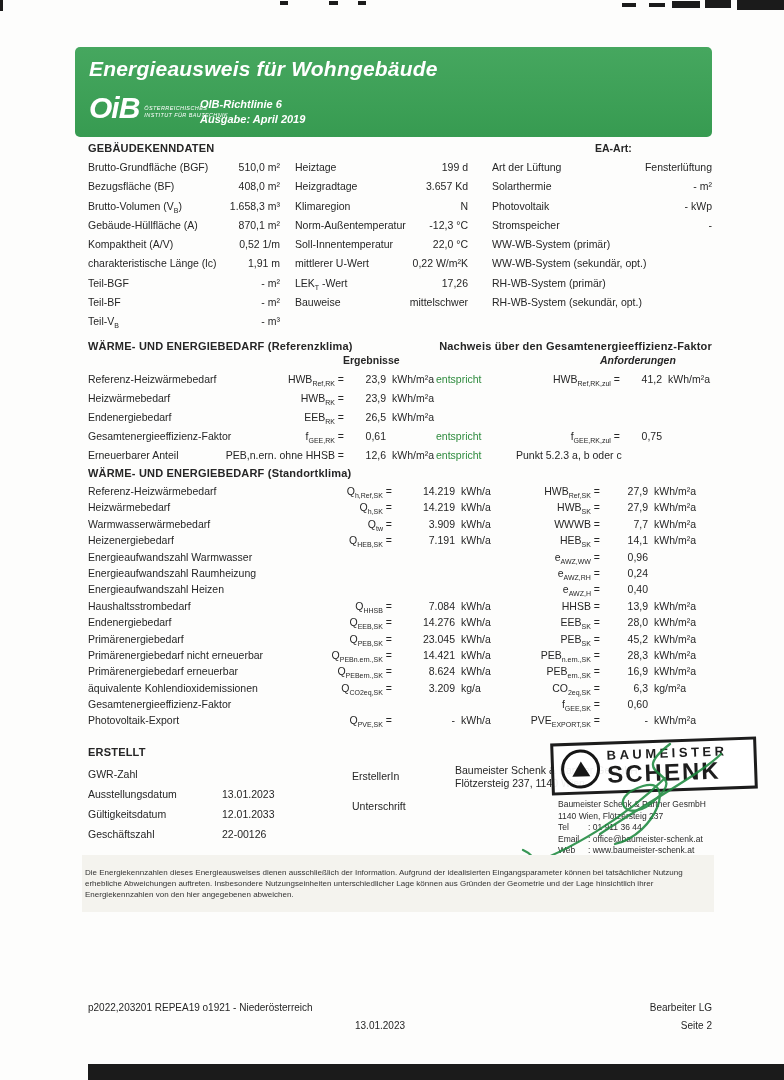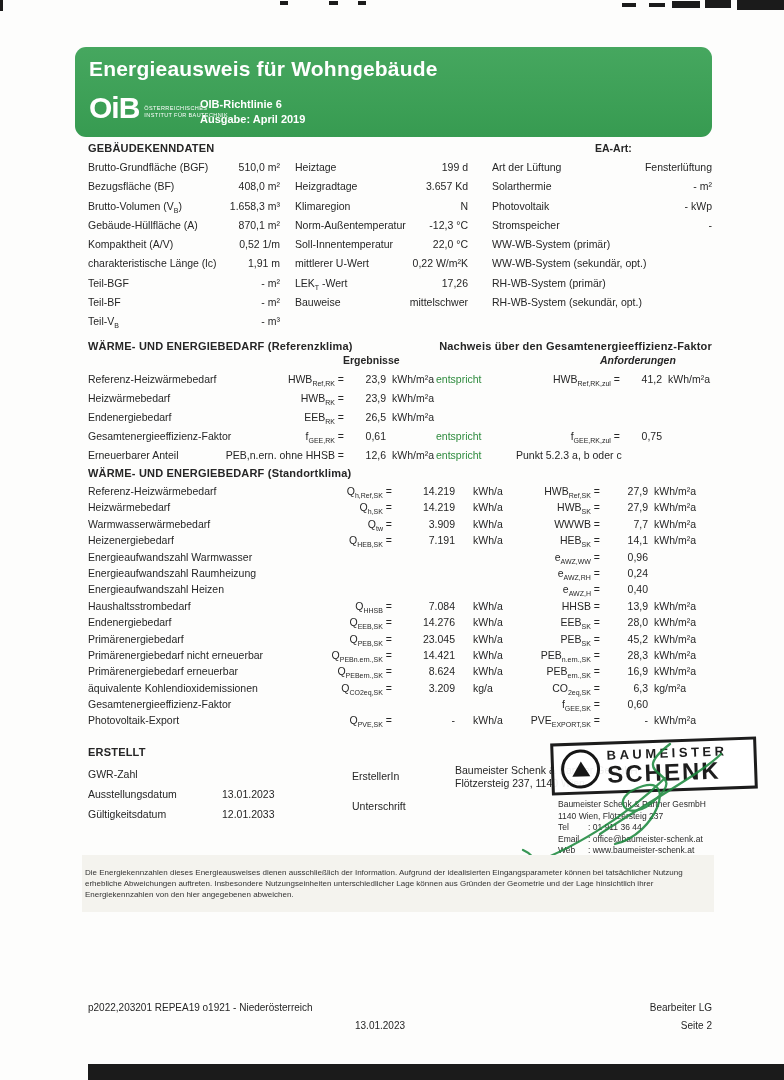--- a/index.html
+++ b/index.html
@@ -1,21 +1,21 @@
 <!DOCTYPE html>
 <html><head>
 <meta charset="utf-8">
 <style>
   html,body{margin:0;padding:0;background:#e8e8e8;}
   .page{position:relative;width:784px;height:1080px;background:#fdfdfc;overflow:hidden;
         font-family:"Liberation Sans",sans-serif;color:#262626;}
   .artifact{position:absolute;background:#1b1b1b;}
   
-  .banner{position:absolute;left:75px;top:47px;width:637px;height:90px;border-radius:11px;
-          background:linear-gradient(180deg,#46a75f 0%,#379b51 100%);color:#fff;}
+  .banner{position:absolute;left:75px;top:47px;width:637px;height:90px;border-radius:5px;
+          background:linear-gradient(180deg,#46a75f 0%,#379b51 100%);color:#fff;font-style:italic;}
   .banner-title{position:absolute;left:14px;top:10px;font-size:21px;font-weight:bold;letter-spacing:.2px;}
   .oib-logo{position:absolute;left:14px;top:46px;display:flex;align-items:flex-end;gap:5px;}
   .oib-text{font-size:30px;font-weight:bold;line-height:30px;letter-spacing:-1px;}
   .oib-caption{font-size:5.5px;line-height:7px;letter-spacing:.4px;text-transform:uppercase;padding-bottom:4px;}
   .richtlinie{position:absolute;left:125px;top:50px;font-size:11px;font-weight:600;line-height:15px;}
   
   .section{position:absolute;left:88px;width:624px;font-size:10.5px;}
   .sec-title{font-weight:bold;font-size:11px;letter-spacing:.2px;}
   sub{font-size:7px;}
   
@@ -41,21 +41,21 @@
   .c-rval{grid-column:7;justify-self:end;width:max-content}
   .c-runit{grid-column:8;padding-left:6px}
   .c-rtext{grid-column:6 / 9;padding-left:14px}
   
   .sc-rows{margin-top:6px;}
   .sc-row{display:grid;grid-template-columns:225px 79px 63px 70px 75px 48px 64px;height:16.4px;align-items:baseline;}
   .sc-row span{white-space:nowrap;grid-row:1;}
   .s-label{grid-column:1}
   .s-sym{grid-column:2;justify-self:end;width:max-content}
   .s-val{grid-column:3;justify-self:end;width:max-content}
-  .s-unit{grid-column:4;padding-left:18px}
+  .s-unit{grid-column:4;padding-left:6px}
   .s-rsym{grid-column:5;justify-self:end;width:max-content}
   .s-rval{grid-column:6;justify-self:end;width:max-content}
   .s-runit{grid-column:7;padding-left:6px}
   
   .er-fields{position:absolute;left:0;top:26px;}
   .er-row{display:grid;grid-template-columns:134px auto;height:20px;align-items:baseline;}
   .er-mid{position:absolute;left:264px;}
   .er-company{position:absolute;left:367px;top:22px;line-height:13px;}
   
   .stamp{position:absolute;left:551px;top:740px;width:206px;height:52px;border:3px solid #1d1d1d;
@@ -439,20 +439,24 @@
         <div class="er-row">
           <span>Ausstellungsdatum</span>
           <span>13.01.2023</span>
         </div>
 
         <div class="er-row">
           <span>Gültigkeitsdatum</span>
           <span>12.01.2033</span>
         </div>
 
+        <div class="er-row">
+          <span>Geschäftszahl</span>
+          <span>22-00126</span>
+        </div>
       </div>
     <span class="er-mid" style="top:28px">ErstellerIn</span>
     <span class="er-mid" style="top:58px">Unterschrift</span>
     <div class="er-company">
       <div>Baumeister Schenk &amp; Partner GesmbH</div>
       <div>Flötzersteig 237, 1140 Wien</div>
     </div>
   </div>
 
   <div class="stamp">

